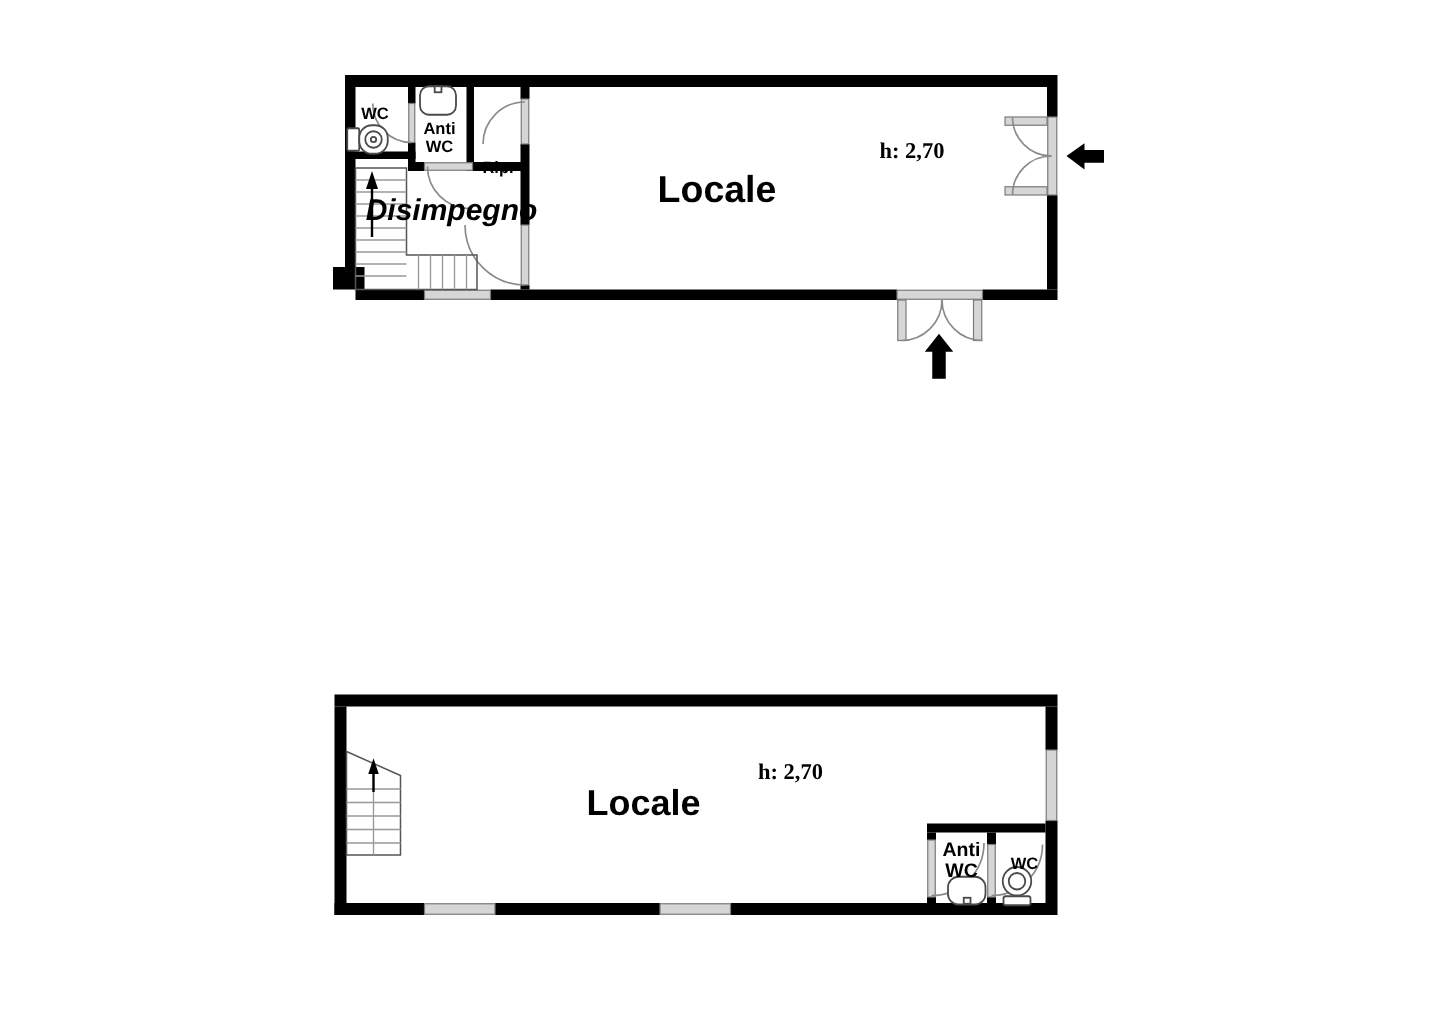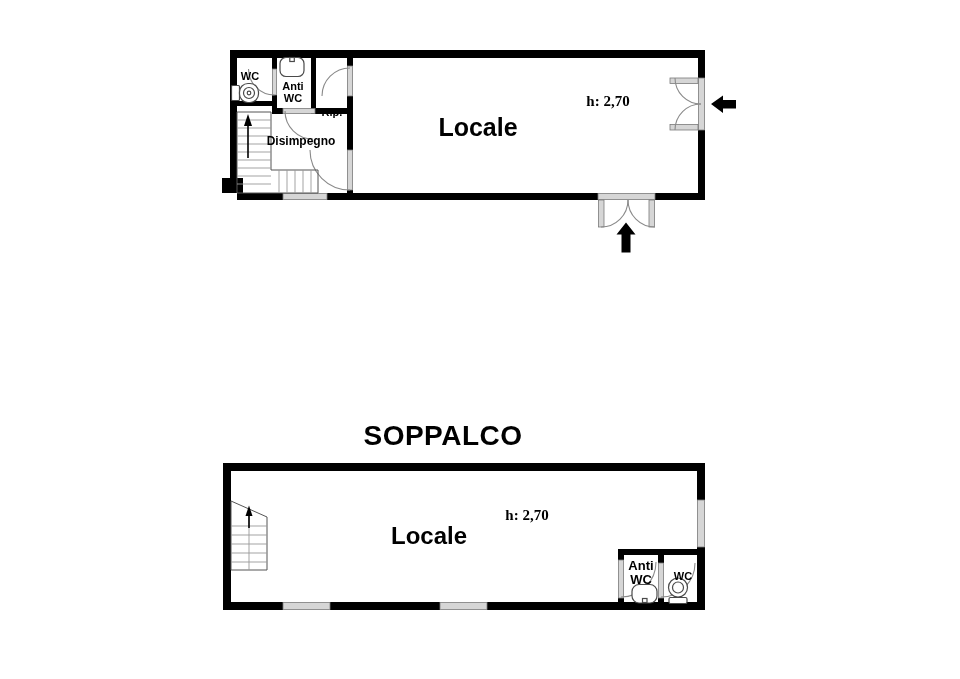--- a/index.html
+++ b/index.html
@@ -5,21 +5,21 @@
   html,body{margin:0;padding:0;background:#fff;}
   #canvas{position:relative;width:960px;height:679px;background:#ffffff;overflow:hidden;
           font-family:"Liberation Sans", sans-serif;}
   #plan-svg{position:absolute;left:0;top:0;}
   .lbl{position:absolute;transform:translate(-50%,-50%);color:#000;font-weight:700;
        text-align:center;white-space:nowrap;line-height:1.05;}
   .lbl.wrap{white-space:normal;}
   .title{font-size:28px;letter-spacing:0.5px;}
   .room-lg{font-size:25px;}
   .room-lg2{font-size:24px;}
-  .room-md{font-size:12px;}
+  .room-md{font-size:20px;font-style:italic;}
   .room-sm{font-size:11px;}
   .room-xs{font-size:13px;}
   .hnote{font-size:15px;font-family:Liberation Serif, serif;}
   
   .wall{fill:#000000;}
   .open{fill:#d6d6d6;stroke:#7a7a7a;stroke-width:0.8;}
   .swing{fill:none;stroke:#8a8a8a;stroke-width:1.1;}
   .fix{fill:#ffffff;stroke:#4a4a4a;stroke-width:1.2;}
   .soutline{fill:none;stroke:#555555;stroke-width:1;}
   .tread{stroke:#999999;stroke-width:0.9;}
@@ -189,21 +189,20 @@
   <div class="lbl room-sm wrap" style="left:293px;top:93px;width:40px;">Anti WC</div>
 
   <div class="lbl room-sm" style="left:332px;top:73px;margin-top:40px;">Rip.</div>
 
   <div class="lbl room-md" style="left:301px;top:141px;">Disimpegno</div>
 
   <div class="lbl room-lg" style="left:478px;top:127px;">Locale</div>
 
   <div class="lbl hnote" style="left:608px;top:102px;">h: 2,70</div>
 
-  <div class="lbl title" style="left:443px;top:436px;">SOPPALCO</div>
 
   <div class="lbl room-lg2" style="left:429px;top:536px;">Locale</div>
 
   <div class="lbl hnote" style="left:527px;top:516px;">h: 2,70</div>
 
   <div class="lbl room-xs wrap" style="left:641px;top:573px;width:36px;">Anti WC</div>
 
   <div class="lbl room-sm" style="left:683px;top:577px;">WC</div>
 
 </div>

